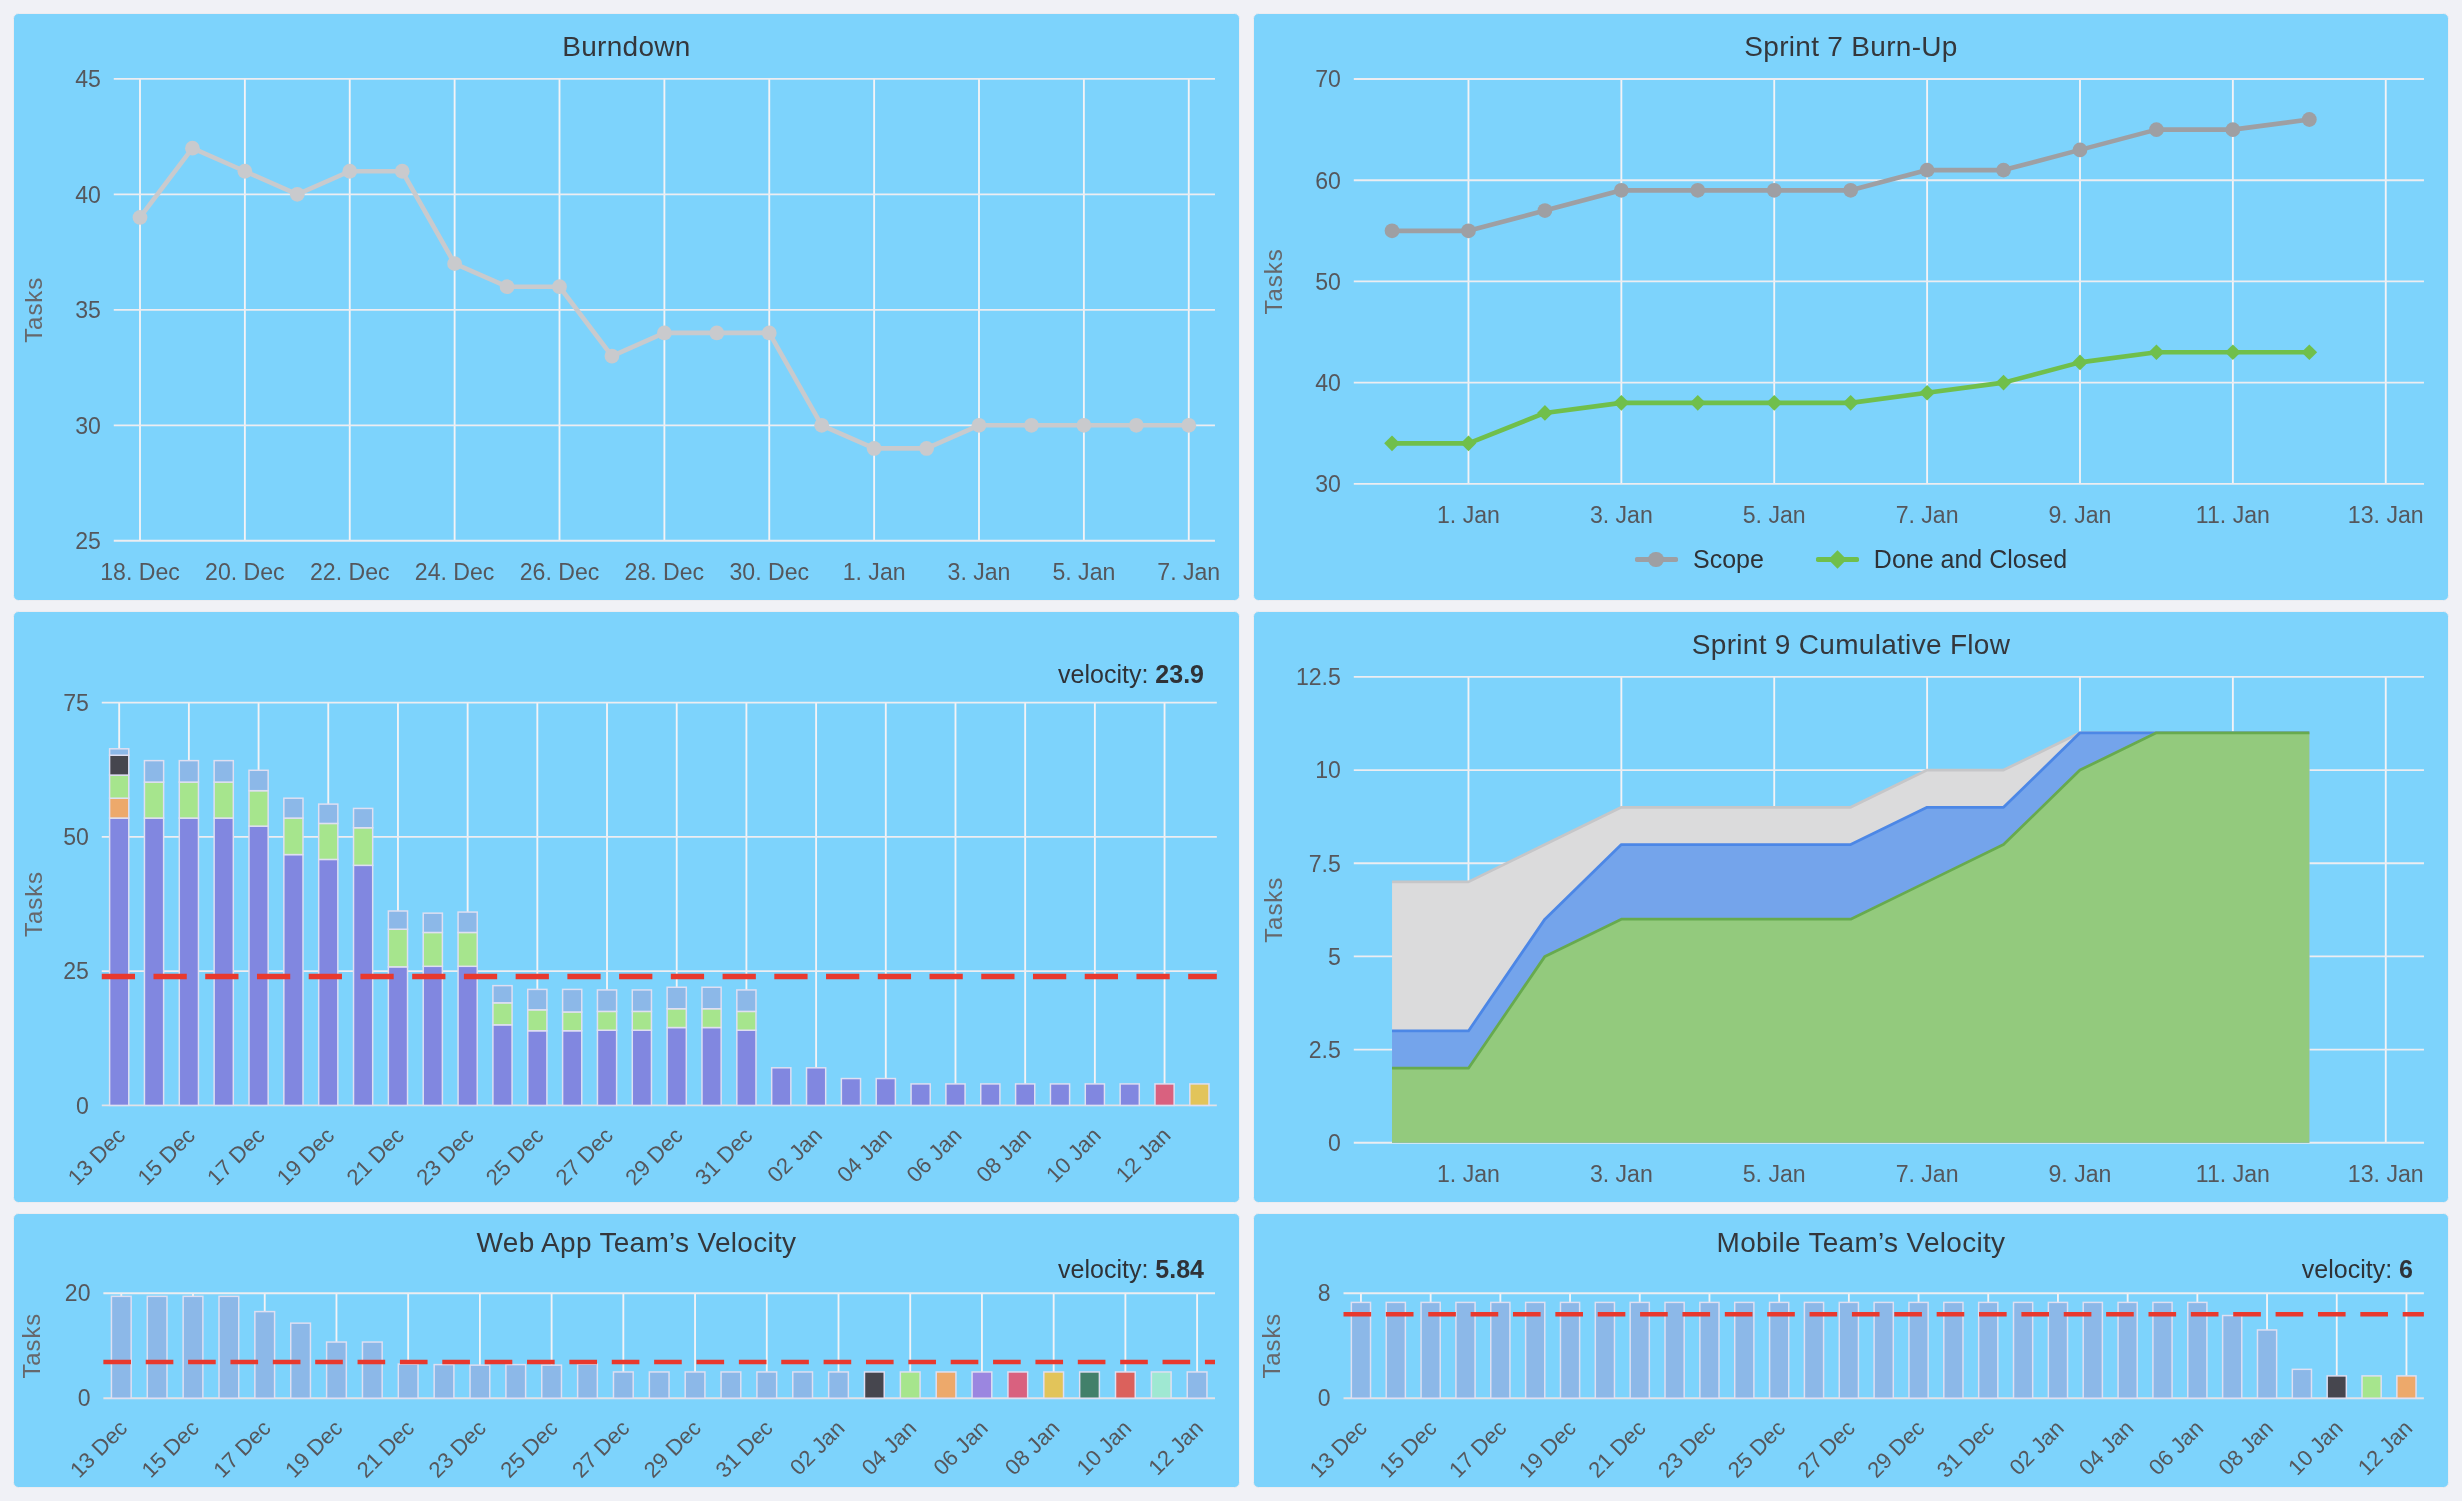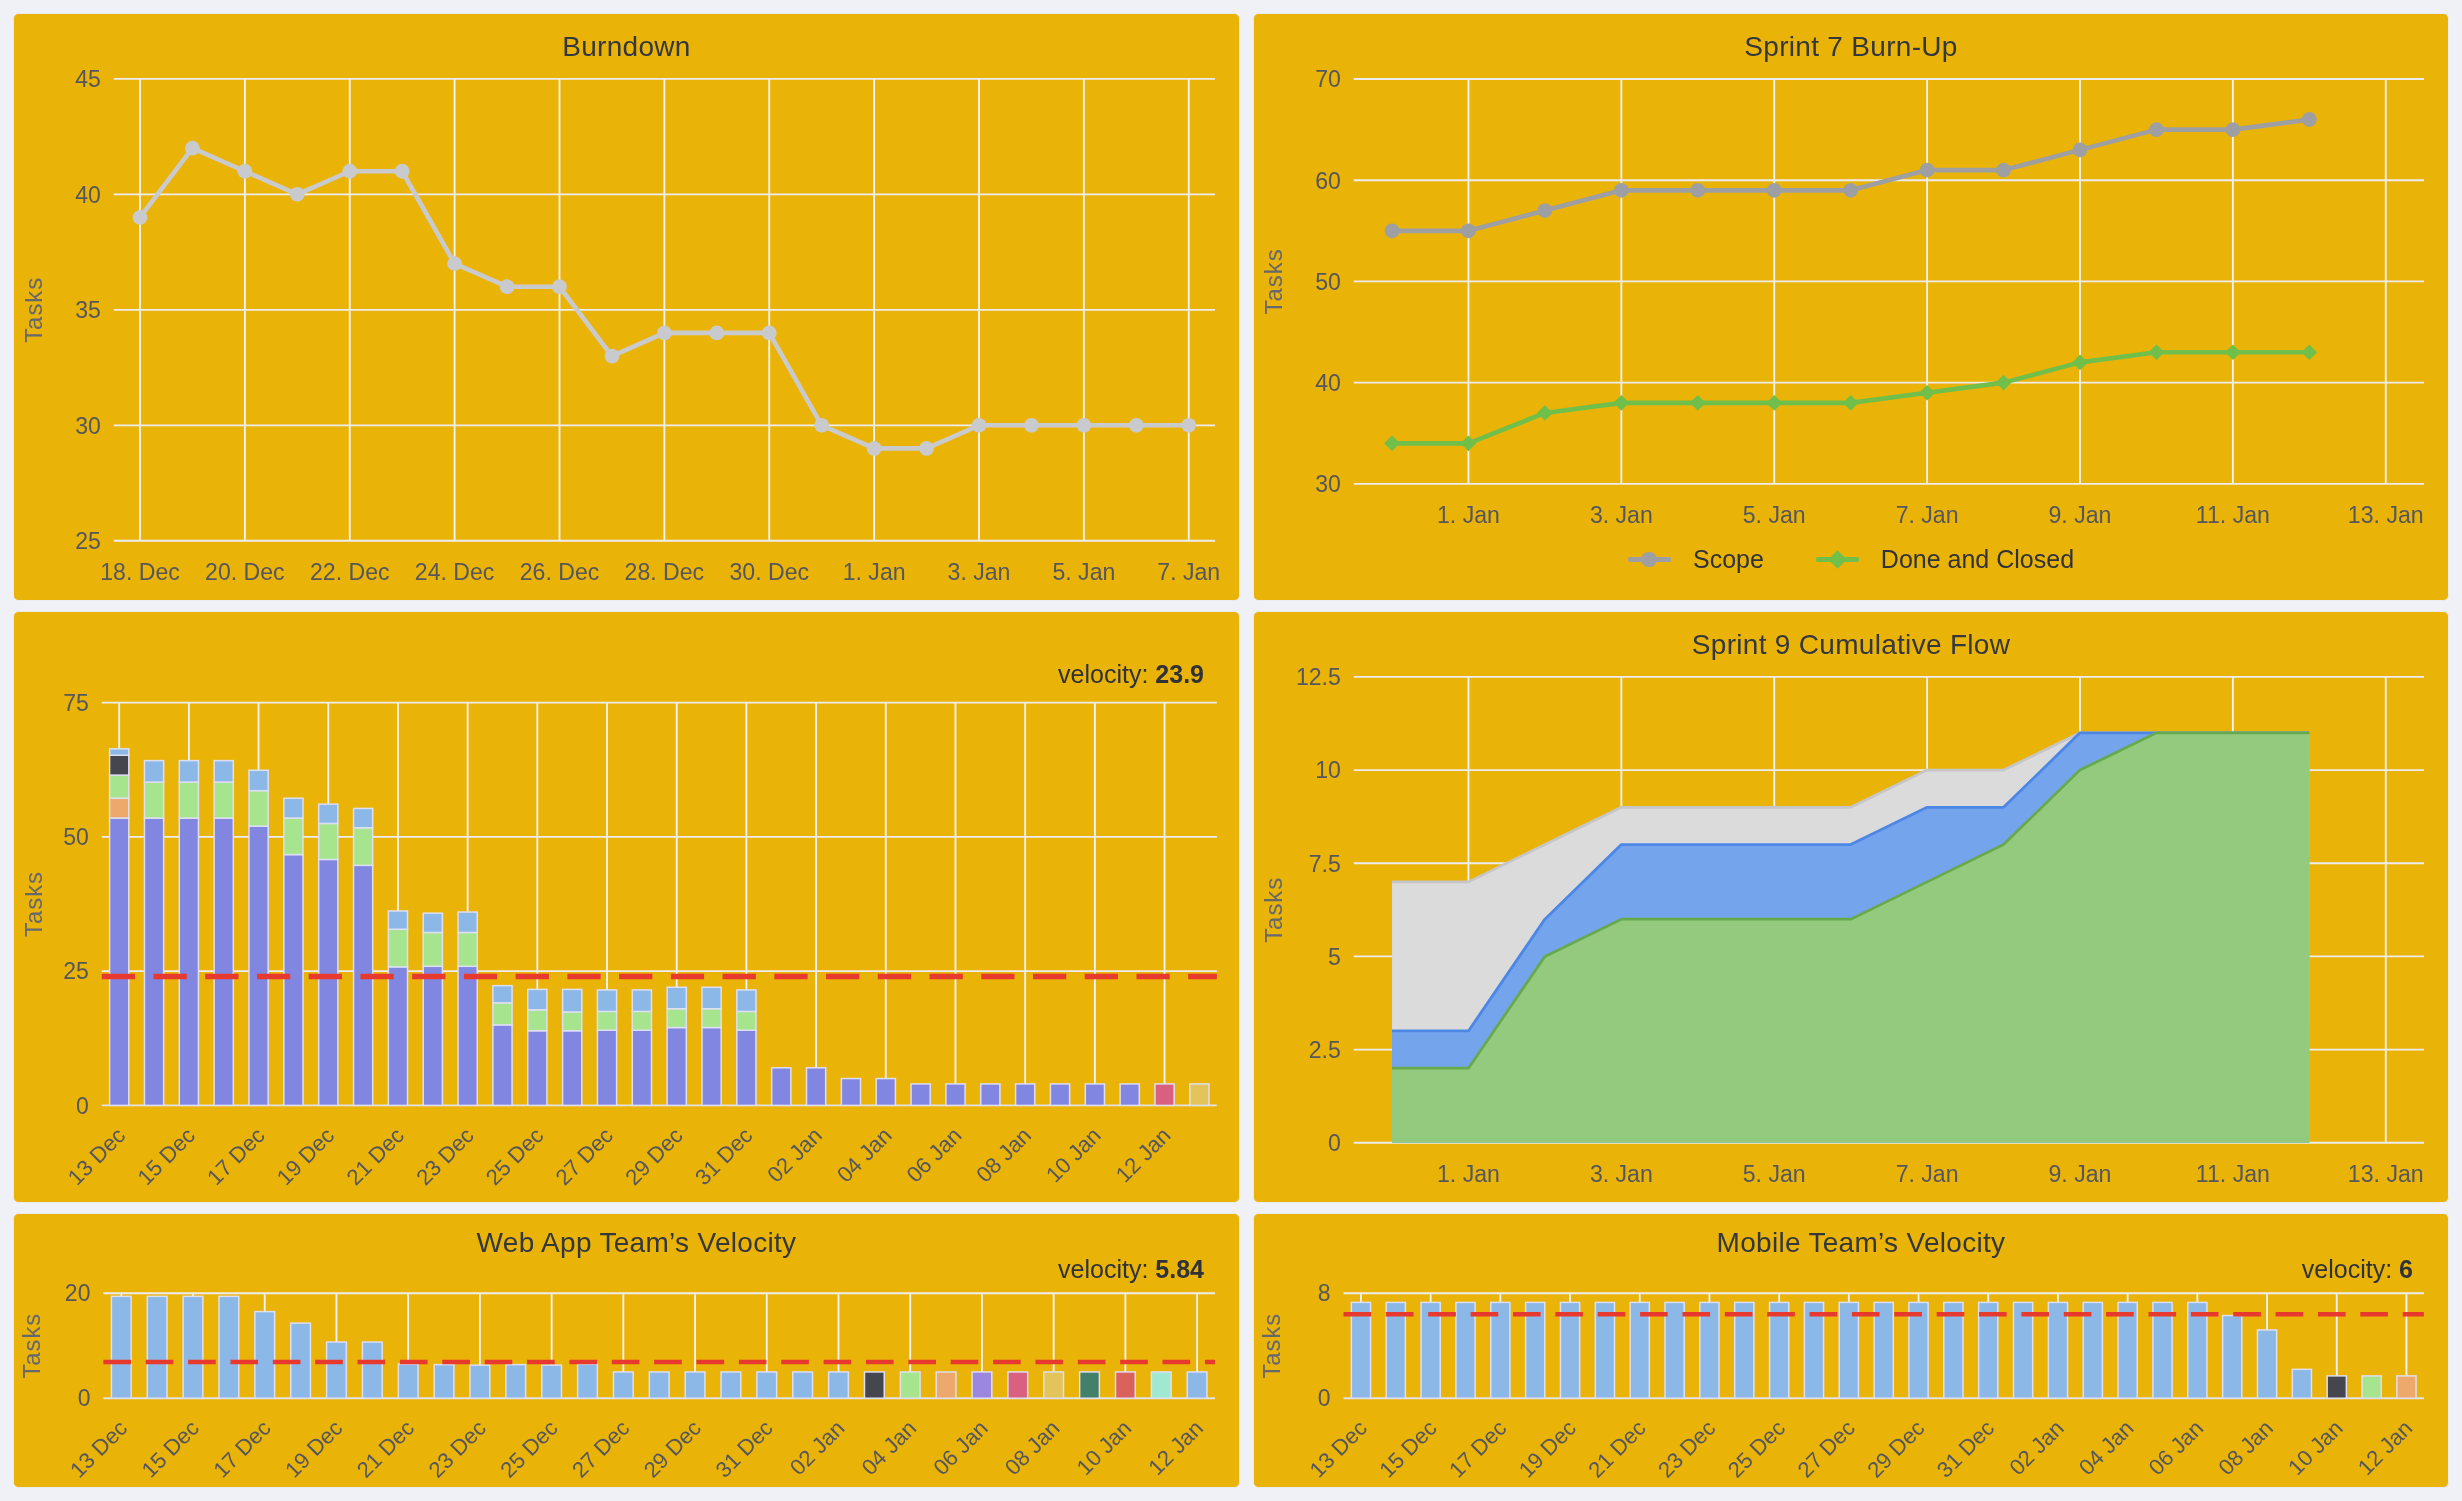--- a/index.html
+++ b/index.html
@@ -13,21 +13,21 @@
   .grid{
     box-sizing:border-box;
     width:2462px;height:1501px;
     display:grid;
     grid-template-columns:1227px 1fr;
     grid-template-rows:588px 592px 1fr;
     gap:10.2px 13px;
     padding:13px;
   }
   .panel{
-    background:#eab308;
+    background:#7dd3fc;
     border:0.9px solid #ebecf1;
     border-radius:5.5px;
     display:flex;
     flex-direction:column;
     box-sizing:border-box;
     overflow:hidden;
   }
   .panel-header{position:relative;flex:0 0 auto;}
   .panel-header.h-line{height:50px;}
   .panel-header.h-vel{height:79px;}
@@ -43,21 +43,21 @@
   }
   .h-vel .velocity-note{top:48px;}
   .h-vel-sm .velocity-note{top:41px;}
   .velocity-note b{font-weight:700;}
   .chart-area{flex:1 1 auto;min-height:0;}
   .chart-area svg{display:block;width:100%;height:100%;}
   .legend{
     flex:0 0 55px;display:flex;justify-content:center;align-items:flex-start;
     gap:52px;padding-top:1.8px;
   }
-  .legend-item{display:flex;align-items:center;gap:22px;font-size:25px;color:#2f3237;cursor:pointer;}
+  .legend-item{display:flex;align-items:center;gap:15px;font-size:25px;color:#2f3237;cursor:pointer;}
   .lg-line{position:relative;display:inline-block;width:43px;height:4.6px;border-radius:1.8px;background:#9e9fa3;}
   .lg-marker-circle{position:absolute;left:13px;top:-5.5px;width:15.7px;height:15.7px;border-radius:50%;background:#9e9fa3;}
   .lg-line.green{background:#70bf4b;}
   .lg-marker-diamond{position:absolute;left:15px;top:-4.6px;width:13px;height:13px;background:#70bf4b;transform:rotate(45deg);}
   text{font-family:"Liberation Sans", sans-serif;}
 </style>
 </head>
 <body>
 
 <div class="grid">

